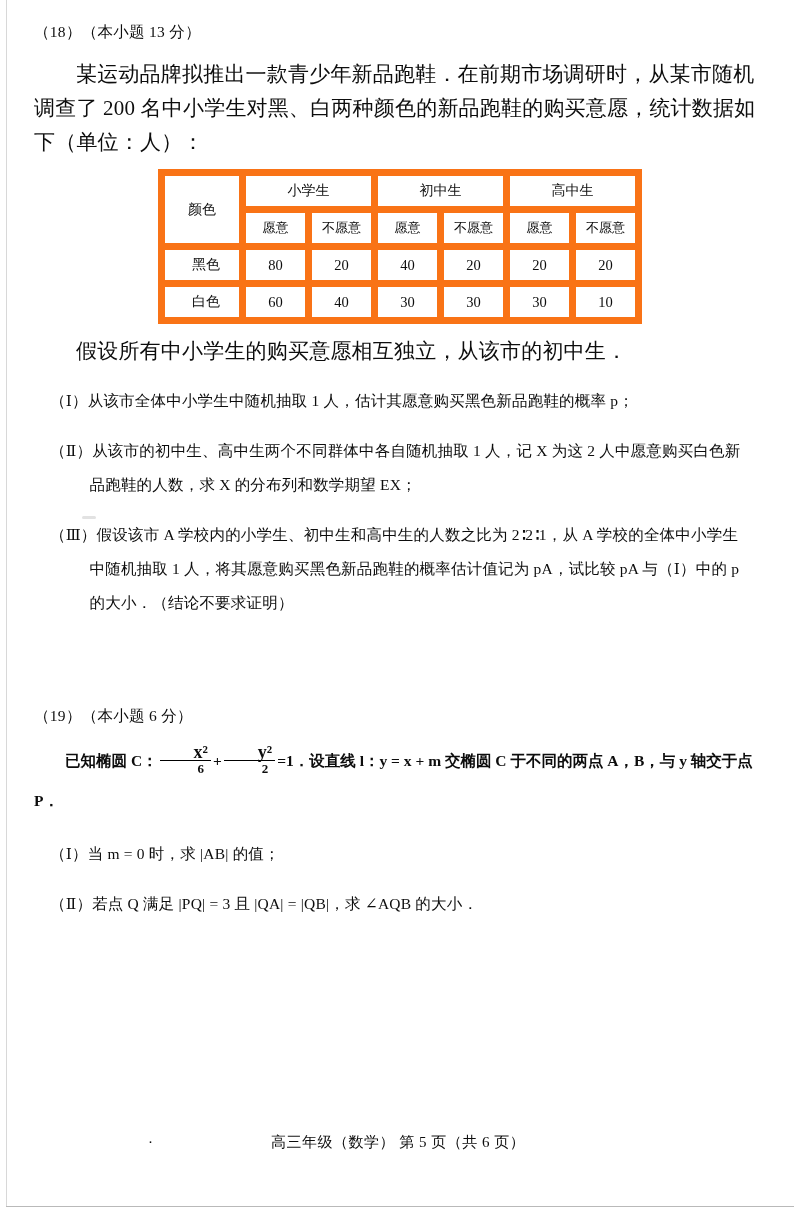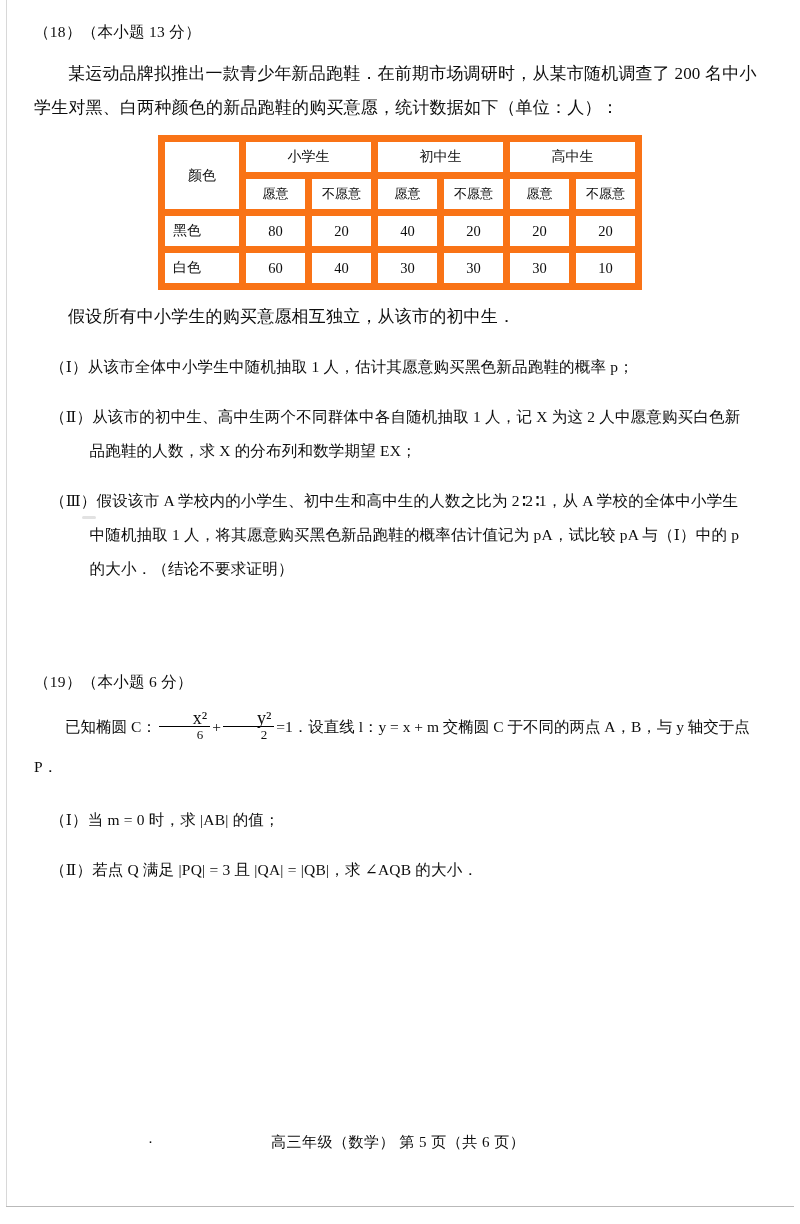--- a/index.html
+++ b/index.html
@@ -27,21 +27,21 @@
     left: 34px;
     top: 22px;
     width: 732px;
   }
   .q-head {
     font-size: 15.5px;
     letter-spacing: 0.3px;
     margin-bottom: 14px;
   }
   .para {
-    font-size: 17px;
+    font-size: 21px;
     line-height: 34px;
     text-indent: 2em;
     margin: 0 0 2px 0;
     letter-spacing: 0.2px;
   }
   .hang {
     font-size: 15.5px;
     line-height: 34px;
     margin: 16px;
     padding-left: 2.55em;
@@ -70,21 +70,21 @@
     width: 74px;
   }
   table.data td.group {
     width: 118px;
   }
   table.data td.sub {
     width: 59px;
     font-size: 13px;
   }
   table.data td.rowlabel {
-    text-align: left;
+    text-align: center;
     padding-left: 8px;
     font-size: 14px;
   }
   table.data td.num {
     font-family: "Liberation Serif", "DejaVu Serif", serif;
     font-size: 14.5px;
     margin-top: 43px;
   }
   .frac {
     display: inline-block;
@@ -108,20 +108,21 @@
     line-height: 16px;
   }
   .q19 {
     margin-top: 86px;
   }
   .eq-line {
     font-size: 15.5px;
     line-height: 40px;
     text-indent: 2em;
     margin: 6px 0 2px 0;
+    font-weight: bold;
   }
   .footer {
     position: absolute;
     left: 0;
     top: 1133px;
     width: 796px;
     text-align: center;
     font-size: 15px;
     letter-spacing: 0.5px;
   }

